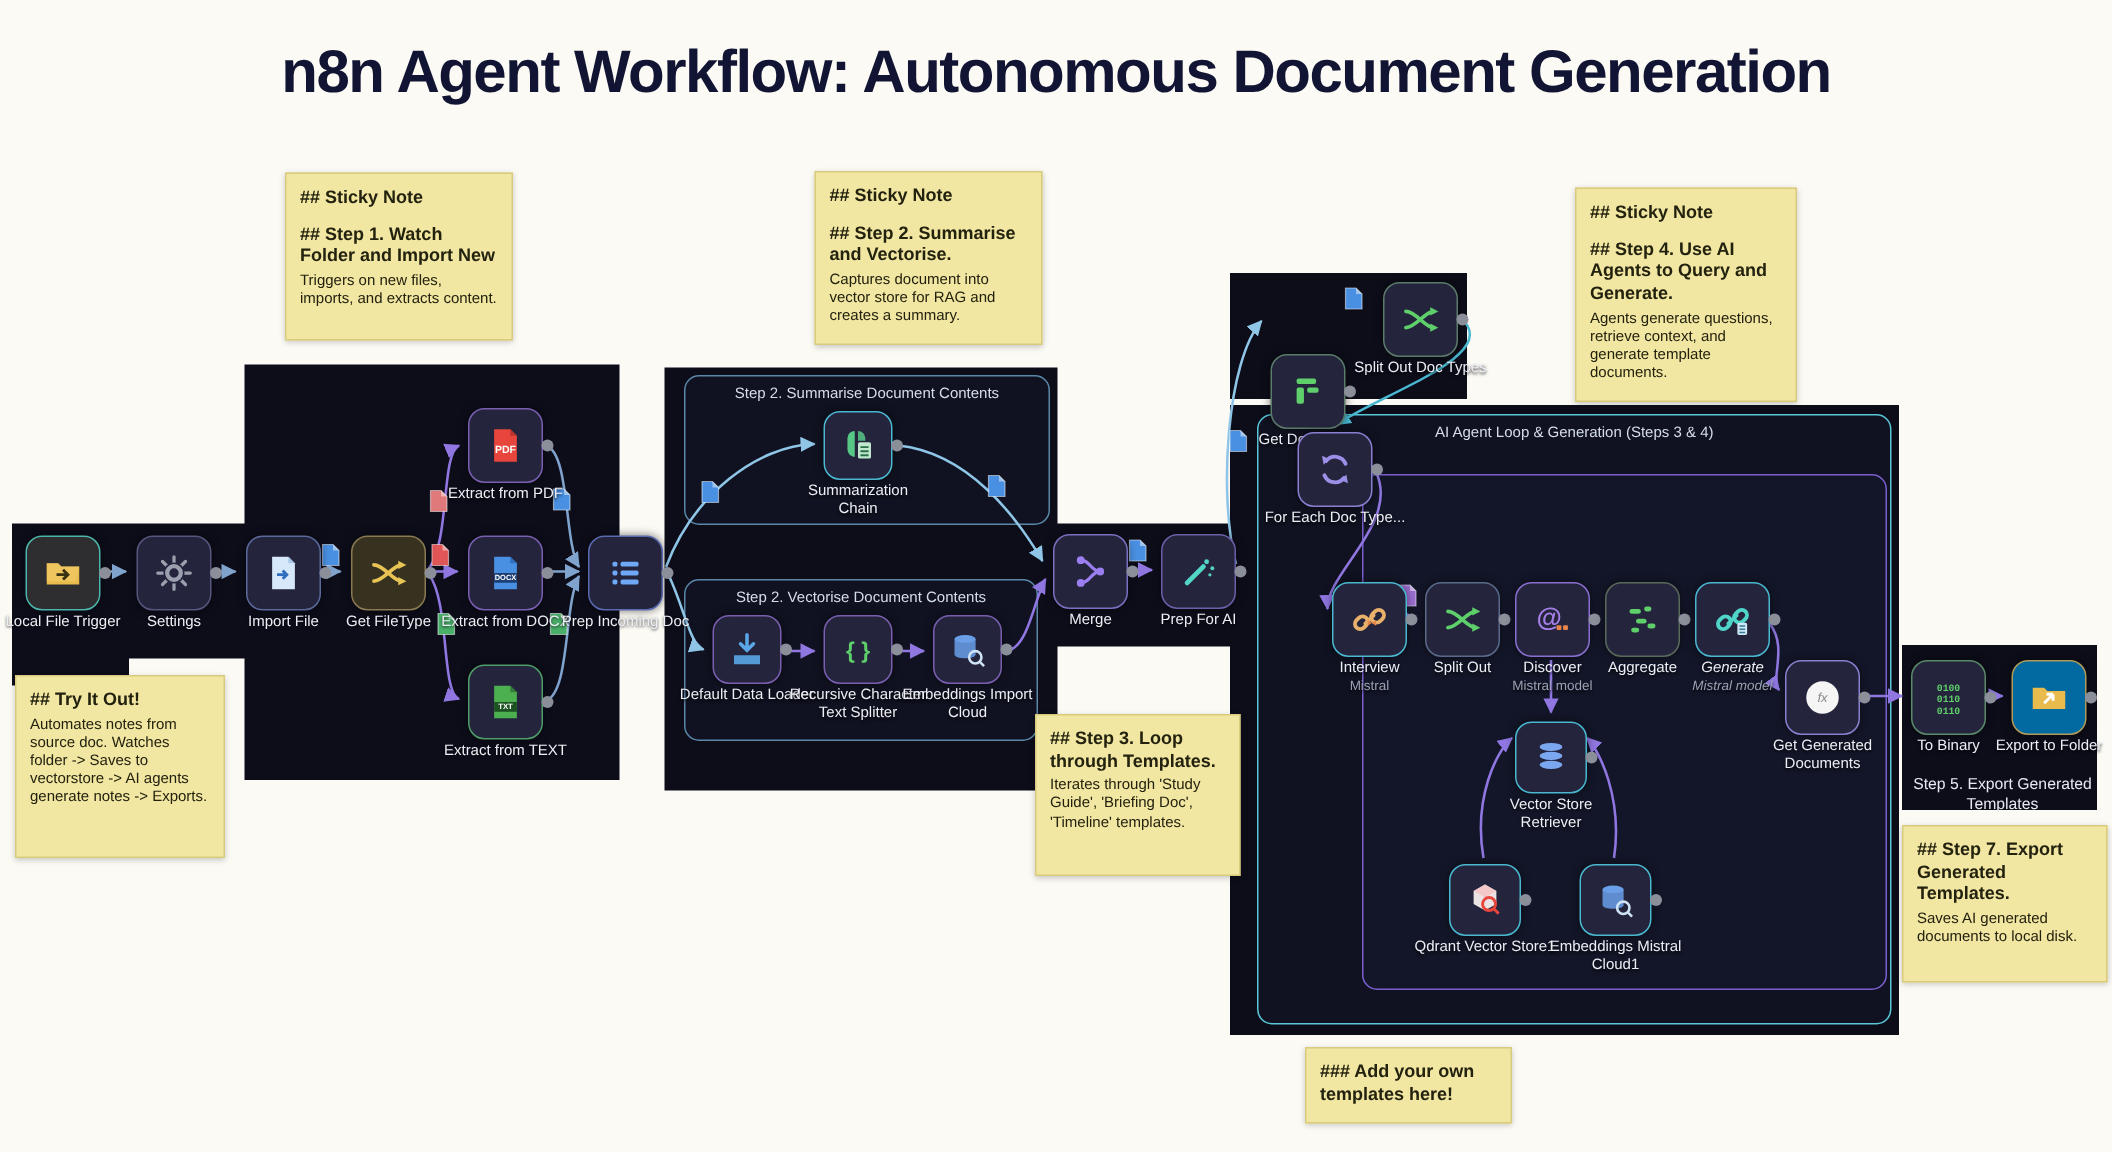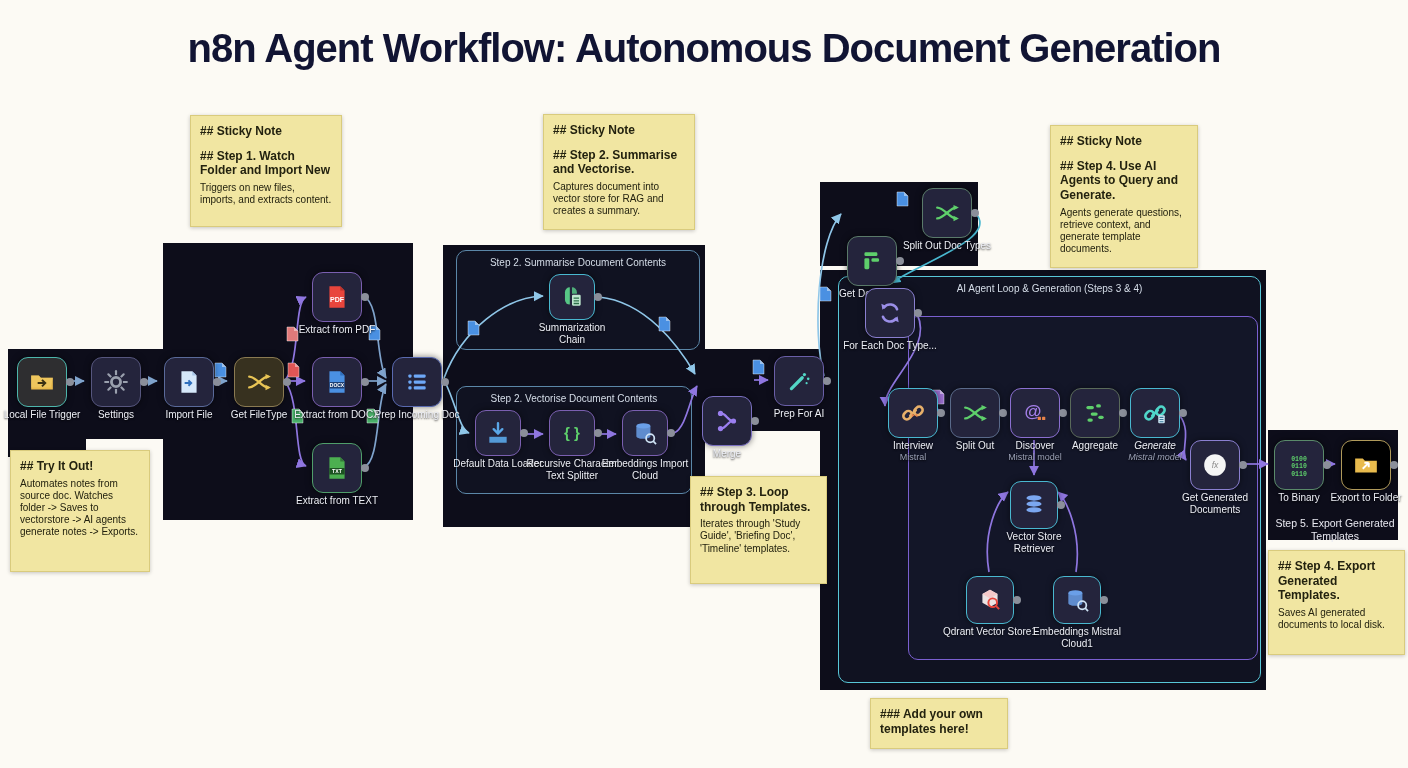--- a/index.html
+++ b/index.html
@@ -275,21 +275,21 @@
         <g fill="#6a9fe8">
           <ellipse cx="10.5" cy="5.5" rx="6.5" ry="2.4"></ellipse>
           <path d="M4 5.5v9.5c0 1.3 2.9 2.4 6.5 2.4s6.5-1.1 6.5-2.4V5.5" opacity=".85"></path>
         </g>
         <circle cx="16.8" cy="16.8" r="3.8" fill="none" stroke="#cfe3f5" stroke-width="1.6"></circle>
         <path d="M19.6 19.6l2.6 2.6" stroke="#cfe3f5" stroke-width="1.6"></path>
       </svg>
       <span class="dot"></span>
       <div class="nlabel"><span>Embeddings Import Cloud</span></div>
     </div>
-    <div class="node" style="left: 702px; top: 356px; width: 48px; height: 48px; border-color: rgb(122, 111, 192); margin-top: 40px;">
+    <div class="node" style="left: 702px; top: 356px; width: 48px; height: 48px; border-color: rgb(122, 111, 192);">
       <svg width="26" height="26" viewBox="0 0 24 24">
         <g stroke="#9b7ff0" stroke-width="2" fill="none">
           <path d="M6 5c6 0 6 7 12 7M6 19c6 0 6-7 12-7"></path>
         </g>
         <g fill="#9b7ff0">
           <circle cx="6" cy="5" r="2.4"></circle>
           <circle cx="6" cy="19" r="2.4"></circle>
           <circle cx="18" cy="12" r="2.4"></circle>
         </g>
       </svg>
@@ -457,21 +457,21 @@
       <svg width="26" height="26" viewBox="0 0 24 24">
         <g fill="#5ecf6b" font-size="6" font-family="Liberation Mono, monospace" font-weight="bold" text-anchor="middle">
           <text x="12" y="8">0100</text>
           <text x="12" y="15">0110</text>
           <text x="12" y="22">0110</text>
         </g>
       </svg>
       <span class="dot"></span>
       <div class="nlabel"><span>To Binary</span></div>
     </div>
-    <div class="node" style="left: 1341px; top: 440px; width: 48px; height: 48px; border-color: rgb(176, 154, 90); background: #000000;">
+    <div class="node" style="left: 1341px; top: 440px; width: 48px; height: 48px; border-color: rgb(176, 154, 90); background: #0369a1;">
       <svg width="26" height="26" viewBox="0 0 24 24">
         <path d="M2 6h7l2 2h11v11H2z" fill="#e9bb4d"></path>
         <path d="M9 15.5l5.5-5.5M14.5 10h-4M14.5 10v4" stroke="#fff" stroke-width="1.8" fill="none"></path>
       </svg>
       <span class="dot"></span>
       <div class="nlabel"><span>Export to Folder</span></div>
     </div>
     <div class="sticky" style="left: 190px; top: 115px; width: 152px; min-height: 112px;">
       <div class="sh">## Sticky Note</div>
       <div class="sh">## Step 1. Watch Folder and Import New</div>
@@ -489,19 +489,19 @@
     </div>
     <div class="sticky" style="left: 10px; top: 450px; width: 140px; min-height: 122px;">
       <div class="sh">## Try It Out!</div>
       <div class="sp">Automates notes from source doc. Watches folder -&gt; Saves to vectorstore -&gt; AI agents generate notes -&gt; Exports.</div>
     </div>
     <div class="sticky" style="left: 690px; top: 476px; width: 137px; min-height: 108px;">
       <div class="sh">## Step 3. Loop through Templates.</div>
       <div class="sp">Iterates through 'Study Guide', 'Briefing Doc', 'Timeline' templates.</div>
     </div>
     <div class="sticky" style="left: 1268px; top: 550px; width: 137px; min-height: 105px;">
-      <div class="sh">## Step 4. Export Generated Templates.</div>
+      <div class="sh">## Step 7. Export Generated Templates.</div>
       <div class="sp">Saves AI generated documents to local disk.</div>
     </div>
     <div class="sticky" style="left: 870px; top: 698px; width: 138px; min-height: 42px;">
       <div class="sh">### Add your own templates here!</div>
     </div>
   </div>
 
 </body></html>

